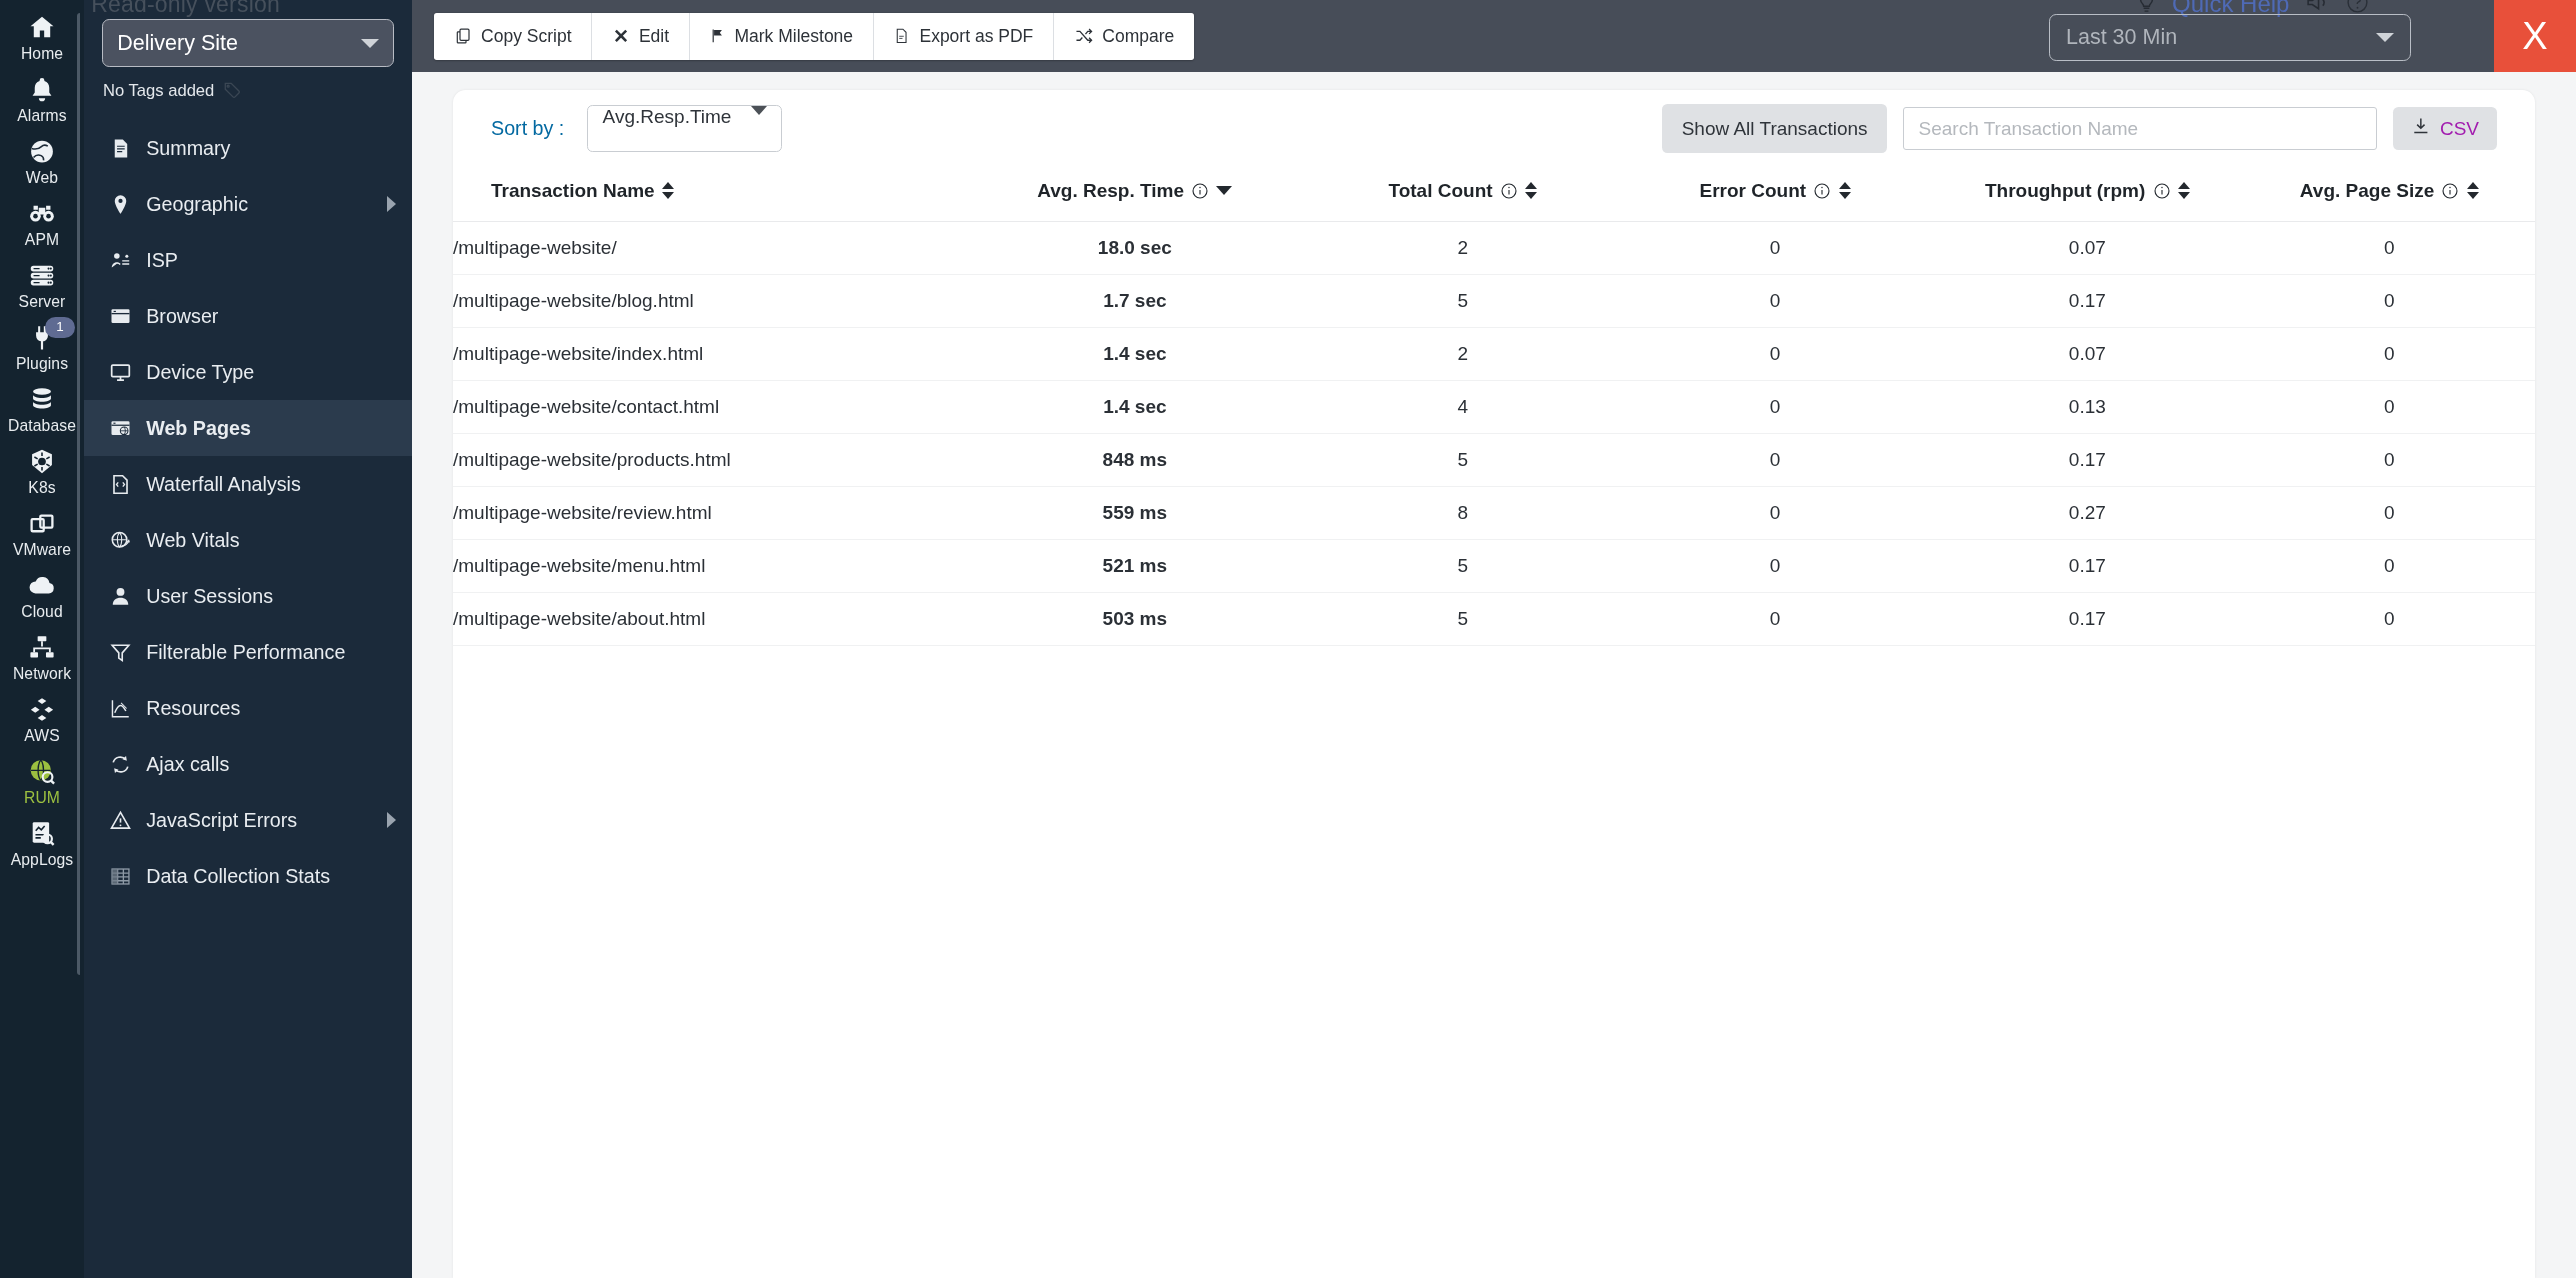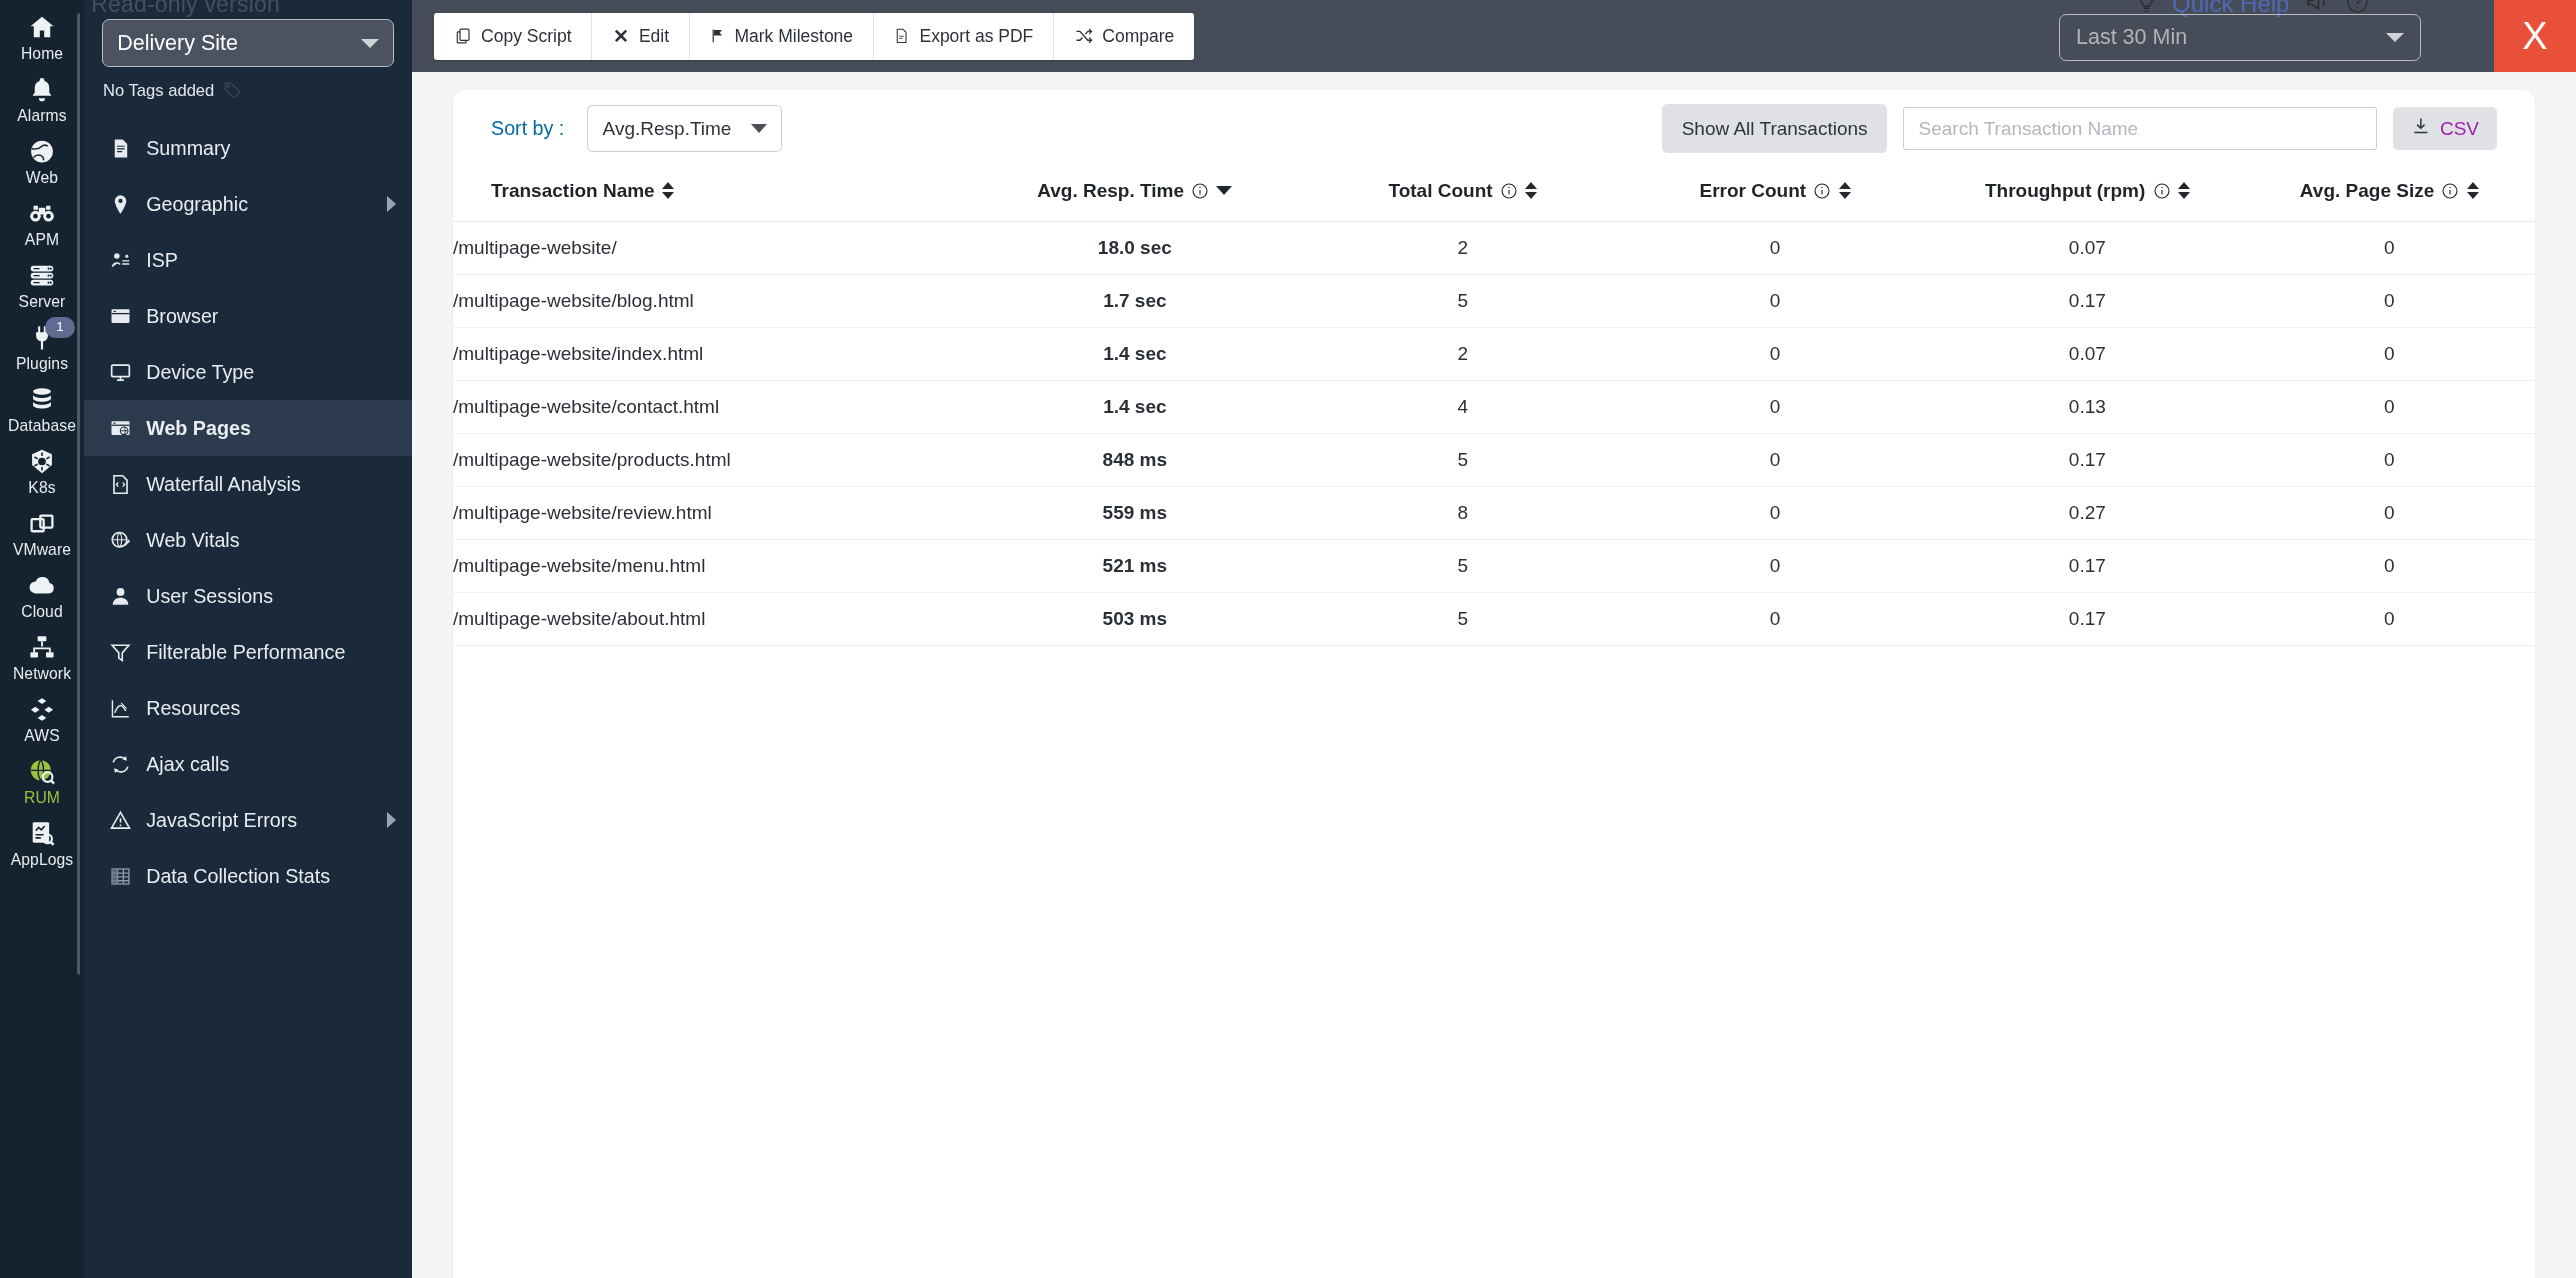--- a/index.html
+++ b/index.html
@@ -91,21 +91,21 @@
     font-size: 17.5px; color: #2d3238; cursor:pointer; border-right: 0.9px solid #dcdfe3;
     white-space: nowrap;
   }
   .toolbtn:last-child { border-right: none; }
   .toolbtn svg { display:block; }
 
   .helparea { position:absolute; right: 206px; top: -10.7px; display:flex; align-items:center; gap:14.3px;}
   .quickhelp { color:#4f6ab5; font-size:24px; white-space:nowrap;}
   .topicon { opacity:.85; }
   .timesel {
-    position:absolute; right: 155px; top: 14.3px;
+    position:absolute; right: 165px; top: 14.3px;
     width: 362px; height: 47px; border: 0.9px solid #b9bec6; border-radius: 7.2px;
     display:flex; align-items:center; padding: 0 16px; cursor:pointer;
   }
   .timesel .txt { flex:1; color:#b0b5bc; font-size: 21.5px; }
   .closebtn {
     position:absolute; right: 0; top: 0; width: 82px; height: 72px; background: #e8503a;
     display:flex; align-items:center; justify-content:center; cursor:pointer;
   }
   .closebtn .x { color:#fff; font-size: 38px; line-height: 1; font-weight: 400; }
   .zoomghost{ position:absolute; right:16px; top:-12.5px; color:#b3497a; font-size:27px; opacity:.45;}
@@ -113,21 +113,21 @@
   
   .card {
     position: absolute; left: 41px; top: 90px; right: 41px; bottom: 0;
     background: #fff; border-radius: 12.5px 12.5px 0 0;
     box-shadow: 0 0 2.7px rgba(0,0,0,.08);
   }
   .ctrlrow { display:flex; align-items:center; height: 77px; padding: 0 38px; }
   .sortlbl { font-size: 19.7px; color: #0369a1; margin-right: 23px; }
   .sortsel {
     width: 195px; height: 47px; border:0.9px solid #c9cdd2; border-radius: 5.4px;
-    display:flex; align-items:center; padding: 0 14.3px; background:#fff; cursor:pointer;
+    display:flex; padding: 0 14.3px; background:#fff; cursor:pointer;
   }
   .sortsel .txt { flex:1; font-size: 19px; color:#2f343a; }
   .caret-sm{width:0;height:0;border-left:8px solid transparent;border-right:8px solid transparent;border-top:9px solid #4c5157;}
   .rightctrls { margin-left:auto; display:flex; align-items:center; gap: 16px; }
   .showall {
     height: 49px; background:#dfe1e4; border-radius:5.4px; display:flex; align-items:center;
     padding: 0 19.7px; font-size:19px; color:#2f343a; cursor:pointer; white-space:nowrap;
   }
   .searchbox {
     width: 474px; height: 43px; border:0.9px solid #c9cdd2; border-radius:3px; background:#fff;

